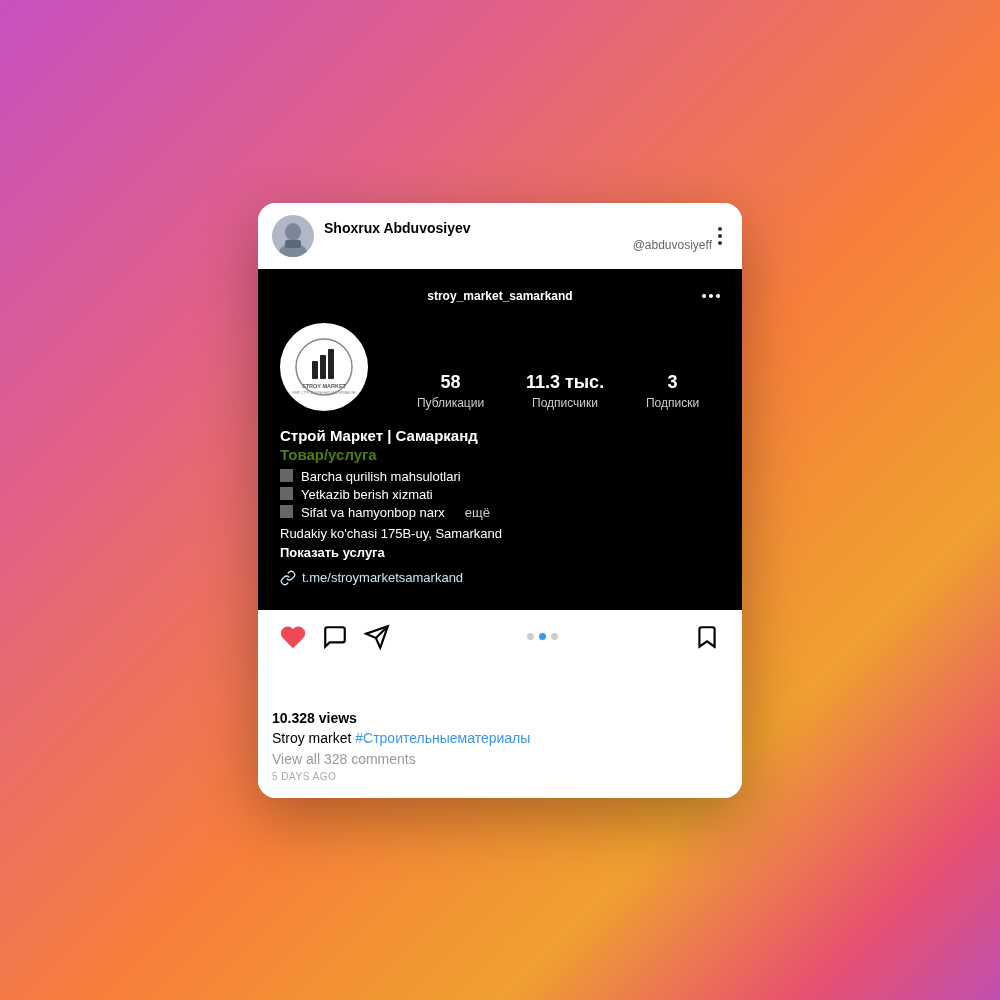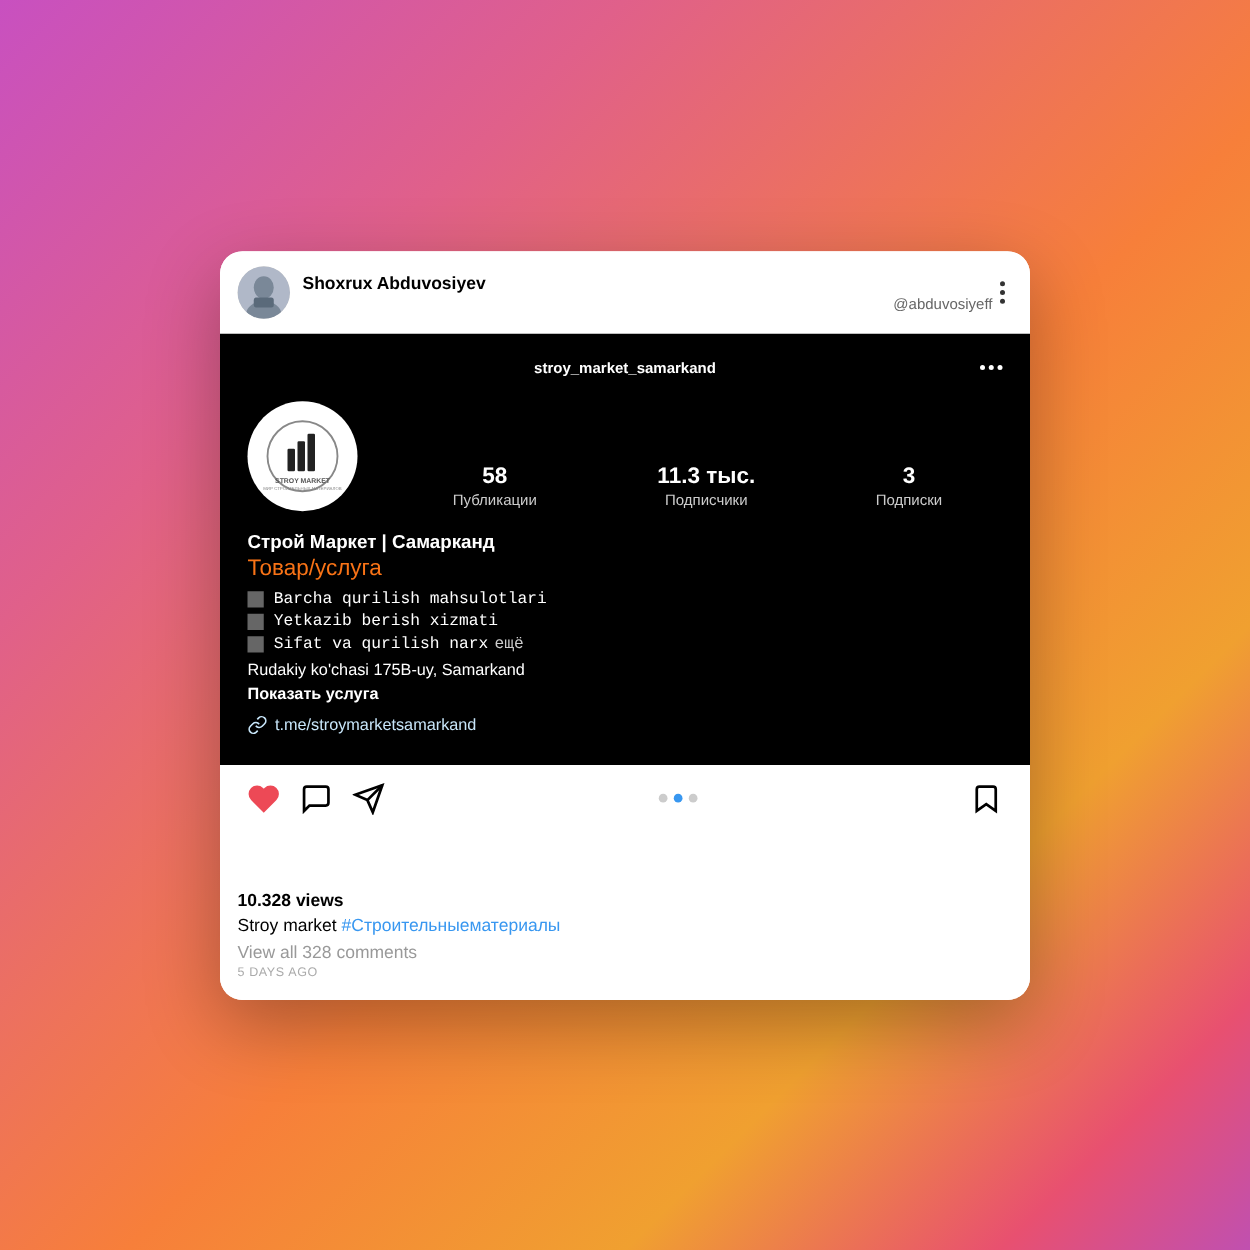--- a/index.html
+++ b/index.html
@@ -9,21 +9,21 @@
       overflow: hidden;
       font-family: -apple-system, BlinkMacSystemFont, 'Segoe UI', sans-serif;
       background: linear-gradient(135deg, #c850c0 0%, #e0608a 25%, #f77f3a 55%, #f0a030 75%, #e85070 90%, #c050b0 100%);
       display: flex;
       align-items: center;
       justify-content: center;
     }
     .card {
       background: #fff;
       border-radius: 18px;
-      width: 648px;
+      width: 484px;
       box-shadow: 0 20px 60px rgba(0,0,0,0.3);
       overflow: hidden;
     }
     
     .card-header {
       display: flex;
       align-items: center;
       padding: 12px 14px;
       background: #fff;
     }
@@ -128,45 +128,45 @@
     }
 
     
     .bio-section { color: #fff; }
     .bio-name {
       font-size: 15px;
       font-weight: 700;
       margin-bottom: 2px;
     }
     .bio-category {
-      font-size: 18px;
-      color: #f97316;
+      font-size: 15px;
+      color: #4d7c0f;
       margin-bottom: 6px;
+      font-weight: bold;
     }
     .bio-list { margin-bottom: 6px; }
     .bio-list-item {
       display: flex;
-      align-items: flex-end;
+      align-items: flex-start;
       font-size: 13px;
       color: #fff;
       margin-bottom: 3px;
-      font-family: Liberation Mono, monospace;
     }
     .bio-checkbox {
       width: 13px;
       height: 13px;
       background: #666;
       margin-right: 8px;
       flex-shrink: 0;
       display: inline-block;
     }
     .bio-more {
       font-size: 13px;
       color: #ccc;
-      margin-left: 5px;
+      margin-left: 20px;
     }
     .bio-address {
       font-size: 13px;
       color: #fff;
       margin-bottom: 4px;
     }
     .bio-translate {
       font-size: 13px;
       font-weight: 600;
       color: #fff;
@@ -323,21 +323,21 @@
         <div class="bio-list-item">
           <span class="bio-checkbox"></span>
           <span>Barcha qurilish mahsulotlari</span>
         </div>
         <div class="bio-list-item">
           <span class="bio-checkbox"></span>
           <span>Yetkazib berish xizmati</span>
         </div>
         <div class="bio-list-item">
           <span class="bio-checkbox"></span>
-          <span>Sifat va qurilish narx</span>
+          <span>Sifat va hamyonbop narx</span>
           <span class="bio-more">ещё</span>
         </div>
       </div>
       <div class="bio-address">Rudakiy ko'chasi 175B-uy, Samarkand</div>
       <div class="bio-translate">Показать услуга</div>
       <div class="bio-link">
         <svg class="link-icon" viewBox="0 0 24 24" fill="none" stroke="#c8e6fa" stroke-width="2">
           <path d="M10 13a5 5 0 0 0 7.54.54l3-3a5 5 0 0 0-7.07-7.07l-1.72 1.71"></path>
           <path d="M14 11a5 5 0 0 0-7.54-.54l-3 3a5 5 0 0 0 7.07 7.07l1.71-1.71"></path>
         </svg>

